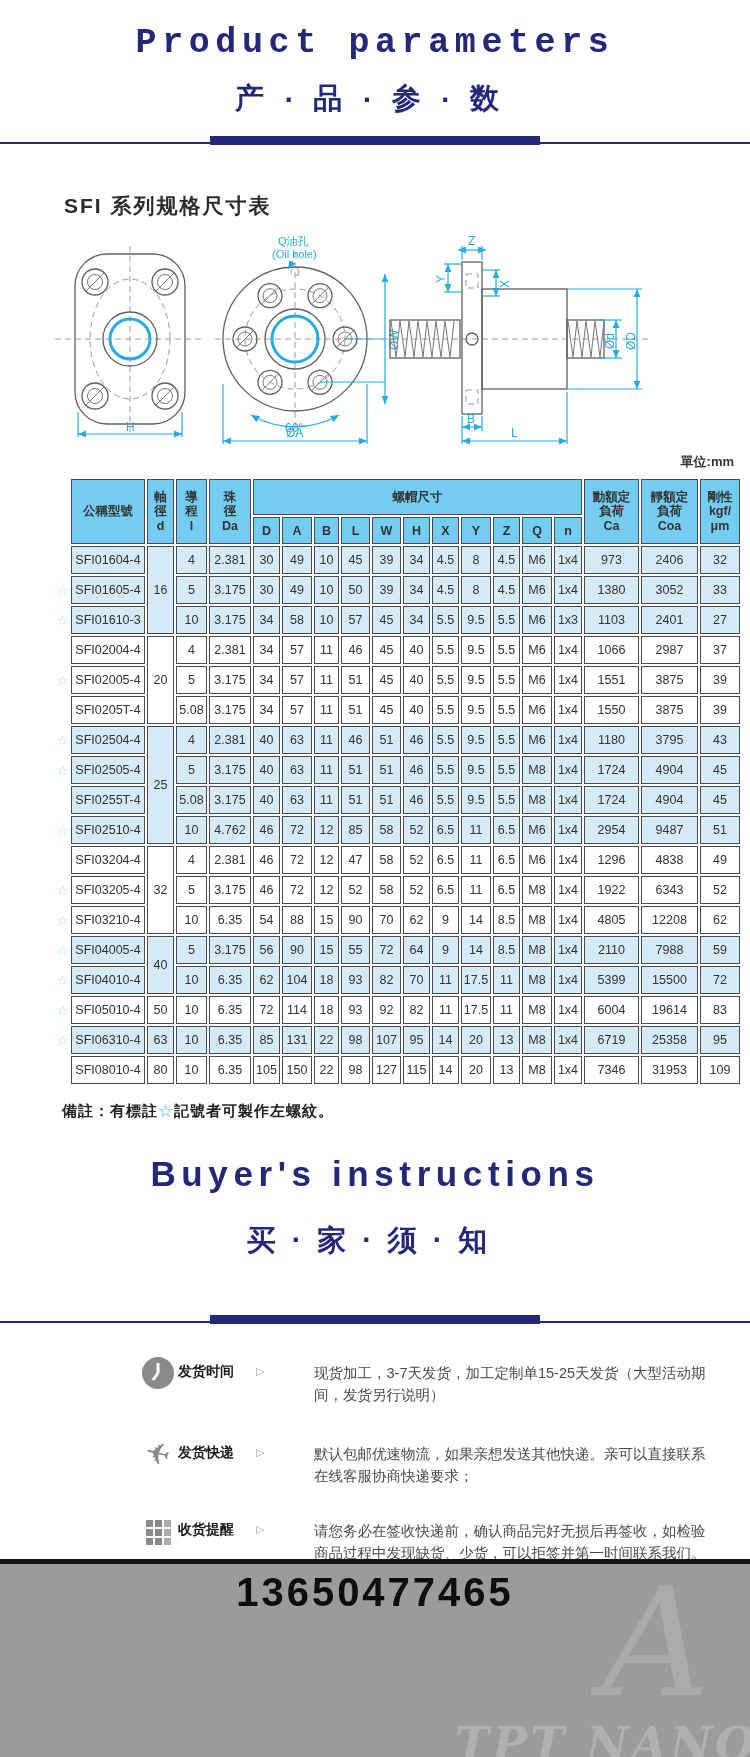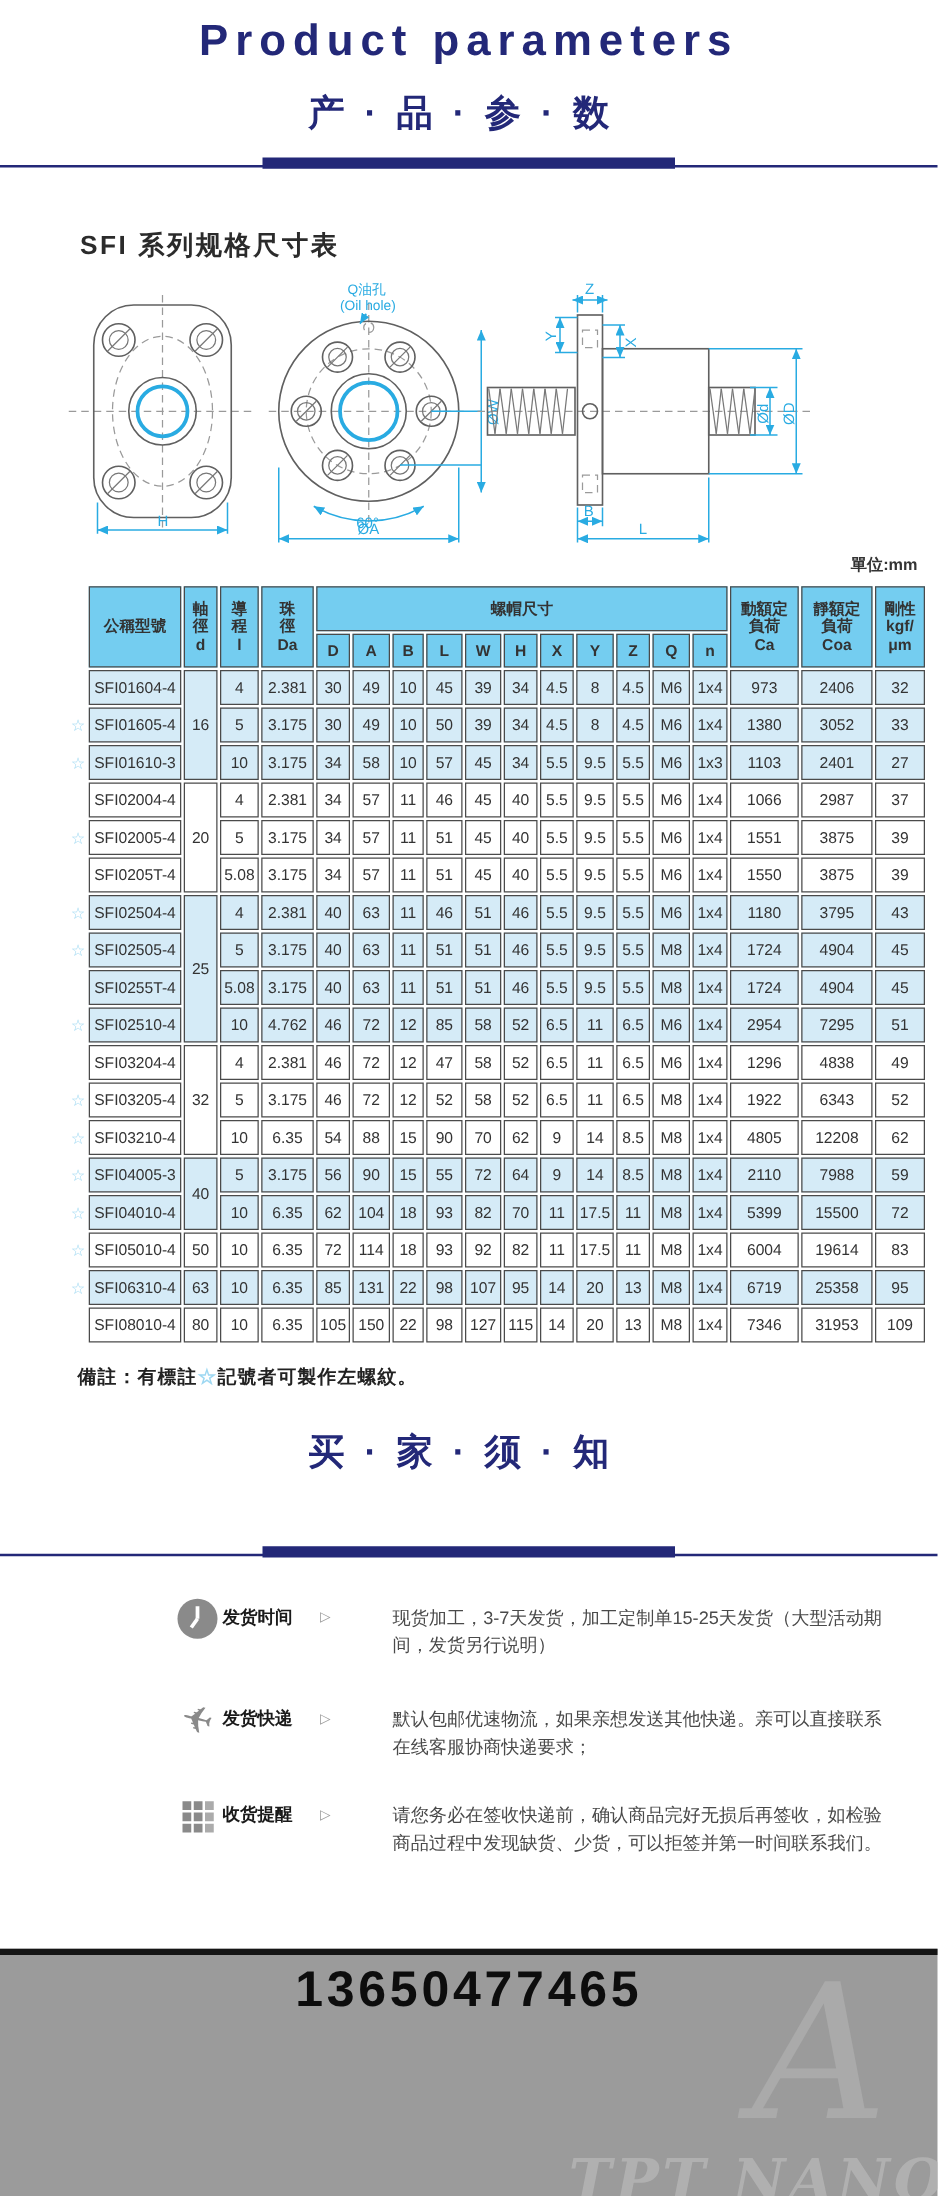--- a/index.html
+++ b/index.html
@@ -5,21 +5,21 @@
   html,body{margin:0;padding:0;background:#fff;}
   body{width:750px;height:1757px;overflow:hidden;position:relative;
        font-family:"Liberation Sans",sans-serif;color:#333;}
   
   .sec-head{text-align:center;}
   .sec-head .en{color:#232878;font-size:35px;letter-spacing:.16em;font-weight:600;line-height:42px;}
   .sec-head .cn{color:#232878;font-size:29px;letter-spacing:.55em;font-weight:bold;line-height:38px;}
   .divider{position:relative;height:10px;margin-top:16px;}
   .divider .thin{position:absolute;left:0;right:0;bottom:2px;height:2px;background:#232878;}
   .divider .thick{position:absolute;left:50%;transform:translateX(-50%);bottom:1px;width:330px;height:9px;background:#232878;}
-  #top-header{padding-top:12px;}
+  #top-header{padding-top:22px;font-family:Liberation Mono, monospace;}
   #top-header .cn{margin-top:18px;}
   
   #section-title{margin:46px 0 0 64px;font-size:21px;letter-spacing:2px;color:#2b2b2b;font-weight:bold;}
   
   #diagram-wrap{margin-top:14px;}
   #diagram-wrap svg{display:block;}
   .part{stroke:#606060;fill:none;stroke-width:1.3;}
   .partthin{stroke:#777;fill:none;stroke-width:1;}
   .dash{stroke:#9a9a9a;fill:none;stroke-width:1;stroke-dasharray:6 4;}
   .cdim{stroke:#29ABE2;fill:none;stroke-width:1.2;}
@@ -490,21 +490,21 @@
         <td>12</td>
         <td>85</td>
         <td>58</td>
         <td>52</td>
         <td>6.5</td>
         <td>11</td>
         <td>6.5</td>
         <td>M6</td>
         <td>1x4</td>
         <td>2954</td>
-        <td>7295</td>
+        <td>9487</td>
         <td>51</td>
       </tr>
       <tr class="white">
         <td class="star-cell"></td>
         <td>SFI03204-4</td>
         <td rowspan="3">32</td>
         <td>4</td>
         <td>2.381</td>
         <td>46</td>
         <td>72</td>
@@ -556,21 +556,21 @@
         <td>14</td>
         <td>8.5</td>
         <td>M8</td>
         <td>1x4</td>
         <td>4805</td>
         <td>12208</td>
         <td>62</td>
       </tr>
       <tr class="blue">
         <td class="star-cell">☆</td>
-        <td>SFI04005-3</td>
+        <td>SFI04005-4</td>
         <td rowspan="2">40</td>
         <td>5</td>
         <td>3.175</td>
         <td>56</td>
         <td>90</td>
         <td>15</td>
         <td>55</td>
         <td>72</td>
         <td>64</td>
         <td>9</td>
@@ -666,20 +666,21 @@
         <td>109</td>
       </tr>
     </tbody>
 </table>
 
 <div id="table-note">
   <span>備註：有標註</span><span class="note-star">☆</span><span>記號者可製作左螺紋。</span>
 </div>
 
 <div id="buyers-header" class="sec-head">
+  <div class="en">Buyer's instructions</div>
   <div class="cn">买·家·须·知</div>
   <div class="divider">
     <div class="thin"></div>
       <div class="thick"></div>
   </div>
 </div>
 
 <div id="instr-1" class="instr">
   <div class="icn">
     <svg width="36" height="36" viewBox="0 0 36 36">

